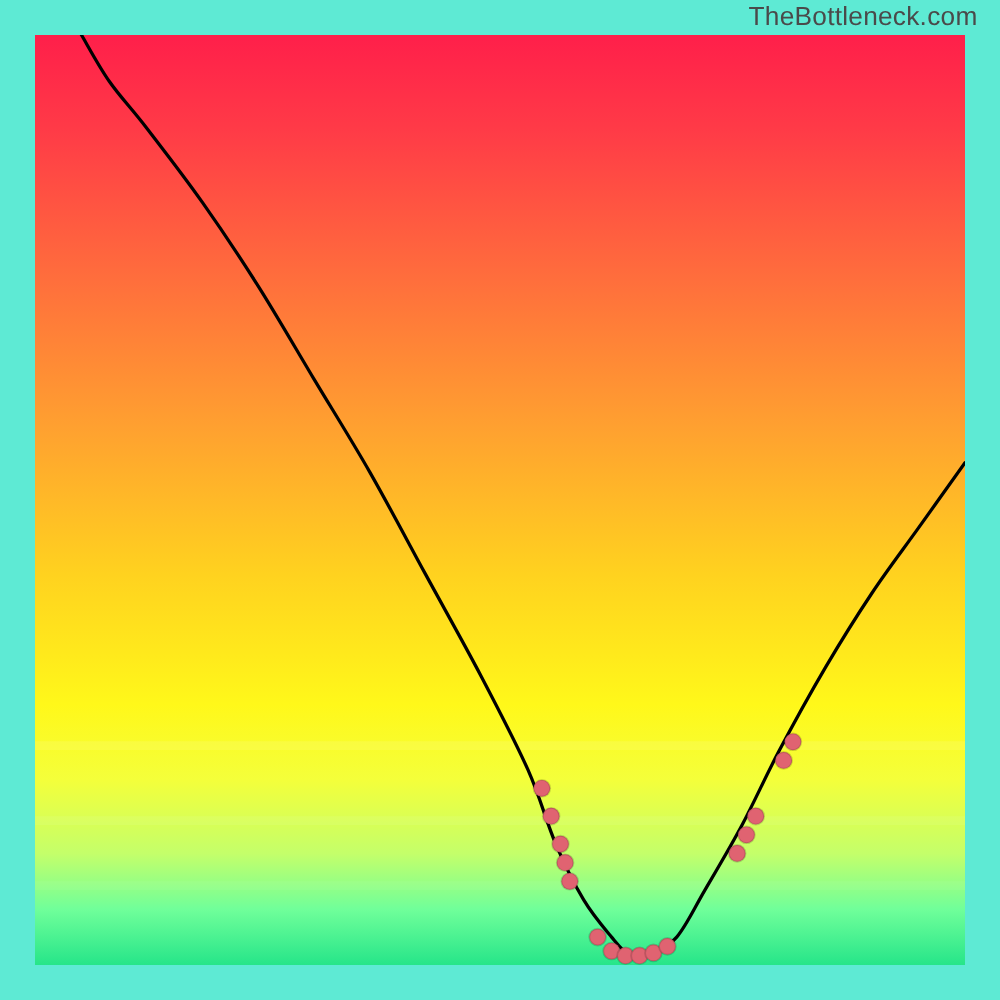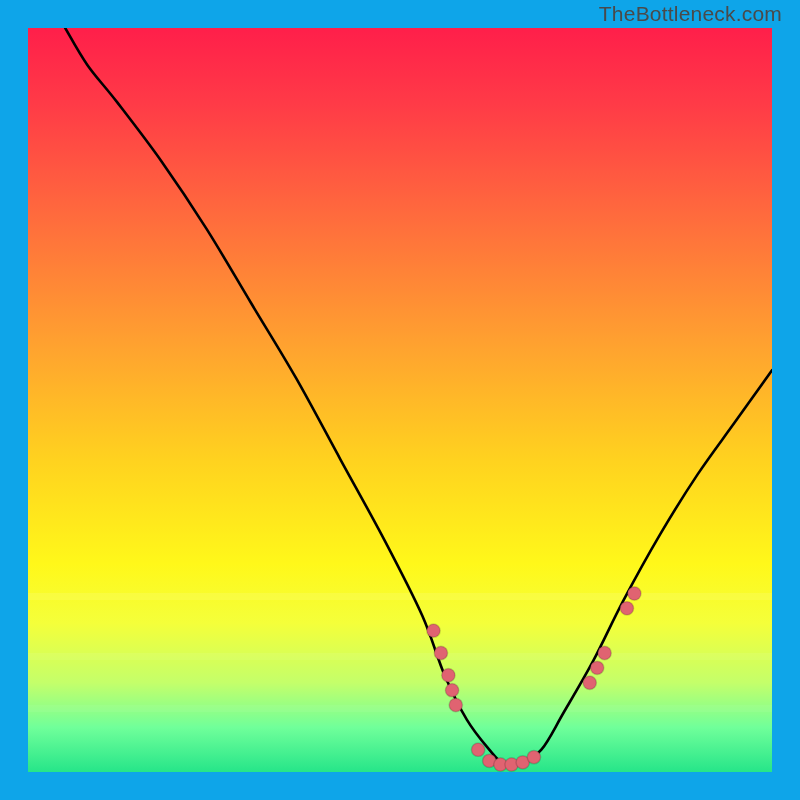--- a/index.html
+++ b/index.html
@@ -11,21 +11,21 @@
     position: relative;
     overflow: hidden;
     font-family: Arial, Helvetica, sans-serif;
   }
   .outer {
     position: absolute;
     top: 0;
     left: 0;
     width: 800px;
     height: 800px;
-    background: #0ea5e9;
+    background: #5eead4;
     text-decoration: underline;
   }
   .watermark {
     position: absolute;
     top: 2px;
     right: 18px;
     color: #4a4a4a;
     font-size: 21px;
     font-weight: 500;
     letter-spacing: 0.2px;

